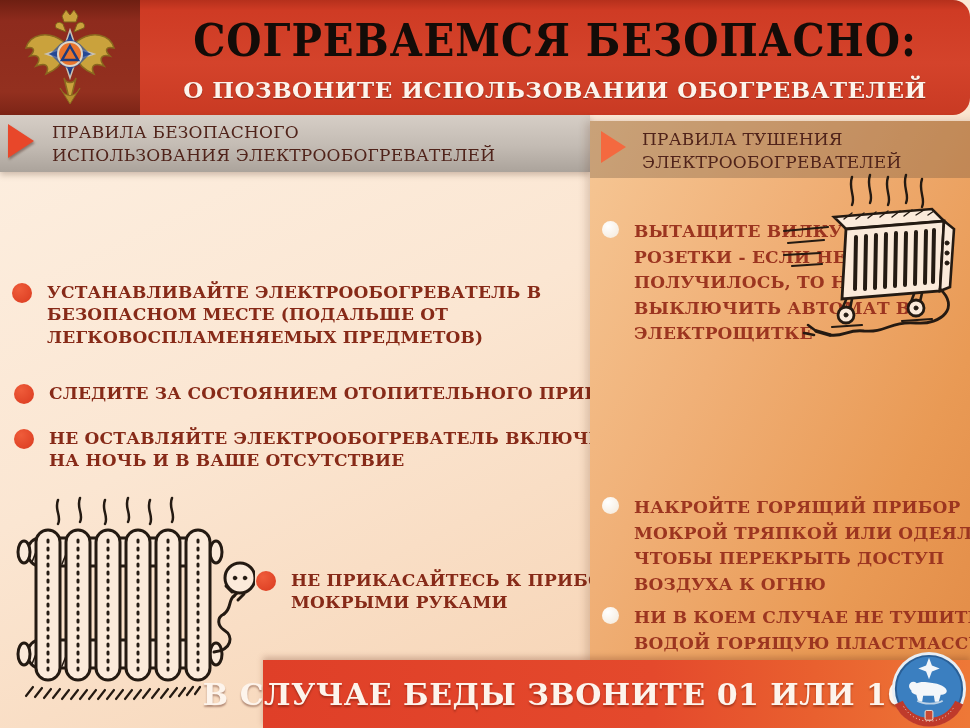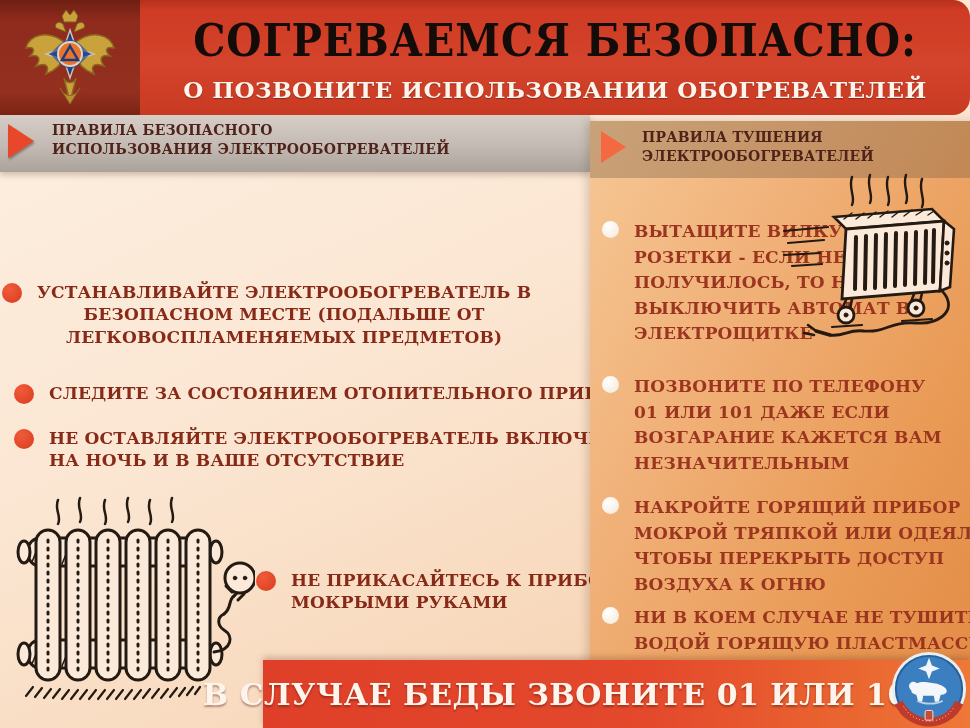--- a/index.html
+++ b/index.html
@@ -39,21 +39,21 @@
   .right-panel{
     position:absolute;left:590px;top:121px;width:429px;height:545px;
     background:linear-gradient(118deg,#f6c795 0%,#f0b077 35%,#e99a55 70%,#e18843 100%);
     box-shadow:-4px 0 8px rgba(90,45,20,.18);
   }
   .bar-right{
     position:absolute;left:0;top:0;width:380px;height:57px;
     background:rgba(96,75,56,.30);
   }
   .section-heading{
-    position:absolute;color:#50231a;font-weight:bold;font-size:14px;
+    position:absolute;color:#50231a;font-weight:normal;font-size:17px;
     line-height:1.35;white-space:pre-line;letter-spacing:.2px;
   }
   .tri{position:absolute;width:0;height:0;border-style:solid;}
   .tri-left{
     left:8px;top:124px;
     border-width:17px 0 17px 26px;border-color:transparent transparent transparent #e8472a;
     filter:drop-shadow(1px 2px 1px rgba(60,20,10,.4));
   }
   .tri-right{
     left:11px;top:10px;
@@ -114,21 +114,21 @@
     </div>
     <div class="title">СОГРЕВАЕМСЯ БЕЗОПАСНО:</div>
     <div class="subtitle">О ПОЗВОНИТЕ ИСПОЛЬЗОВАНИИ ОБОГРЕВАТЕЛЕЙ</div>
   </div>
 
   <div class="bar-left"></div>
   <span class="tri tri-left"></span>
   <div class="section-heading" style="left:52px;top:121px;">ПРАВИЛА БЕЗОПАСНОГО
 ИСПОЛЬЗОВАНИЯ ЭЛЕКТРООБОГРЕВАТЕЛЕЙ</div>
 
-  <div class="bullet-row" style="left:2px;top:281px;text-align:center;">
+  <div class="bullet-row" style="left:12px;top:281px;">
     <span class="dot dot-red"></span>
     <span class="bullet-text">УСТАНАВЛИВАЙТЕ ЭЛЕКТРООБОГРЕВАТЕЛЬ В
 БЕЗОПАСНОМ МЕСТЕ (ПОДАЛЬШЕ ОТ
 ЛЕГКОВОСПЛАМЕНЯЕМЫХ ПРЕДМЕТОВ)</span>
   </div>
   <div class="bullet-row" style="left:14px;top:382px;">
     <span class="dot dot-red"></span>
     <span class="bullet-text">СЛЕДИТЕ ЗА СОСТОЯНИЕМ ОТОПИТЕЛЬНОГО ПРИБОРА</span>
   </div>
   <div class="bullet-row" style="left:14px;top:427px;">
@@ -196,27 +196,20 @@
 ЭЛЕКТРООБОГРЕВАТЕЛЕЙ</div>
 
     <div class="bullet-row" style="left:12px;top:98px;">
       <span class="dot dot-white"></span>
       <span class="bullet-text">ВЫТАЩИТЕ ВИЛКУ ИЗ
 РОЗЕТКИ - ЕСЛИ НЕ
 ПОЛУЧИЛОСЬ, ТО НУЖНО
 ВЫКЛЮЧИТЬ АВТОМАТ В
 ЭЛЕКТРОЩИТКЕ</span>
     </div>
-    <div class="bullet-row" style="left:12px;top:253px;">
-      <span class="dot dot-white"></span>
-      <span class="bullet-text">ПОЗВОНИТЕ ПО ТЕЛЕФОНУ
-01 ИЛИ 101 ДАЖЕ ЕСЛИ
-ВОЗГАРАНИЕ КАЖЕТСЯ ВАМ
-НЕЗНАЧИТЕЛЬНЫМ</span>
-    </div>
     <div class="bullet-row" style="left:12px;top:374px;">
       <span class="dot dot-white"></span>
       <span class="bullet-text">НАКРОЙТЕ ГОРЯЩИЙ ПРИБОР
 МОКРОЙ ТРЯПКОЙ ИЛИ ОДЕЯЛОМ,
 ЧТОБЫ ПЕРЕКРЫТЬ ДОСТУП
 ВОЗДУХА К ОГНЮ</span>
     </div>
     <div class="bullet-row" style="left:12px;top:484px;">
       <span class="dot dot-white"></span>
       <span class="bullet-text">НИ В КОЕМ СЛУЧАЕ НЕ ТУШИТЕ

